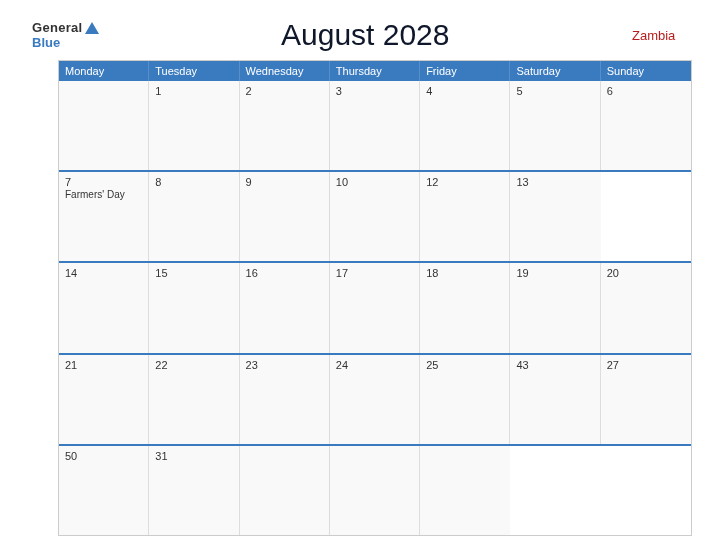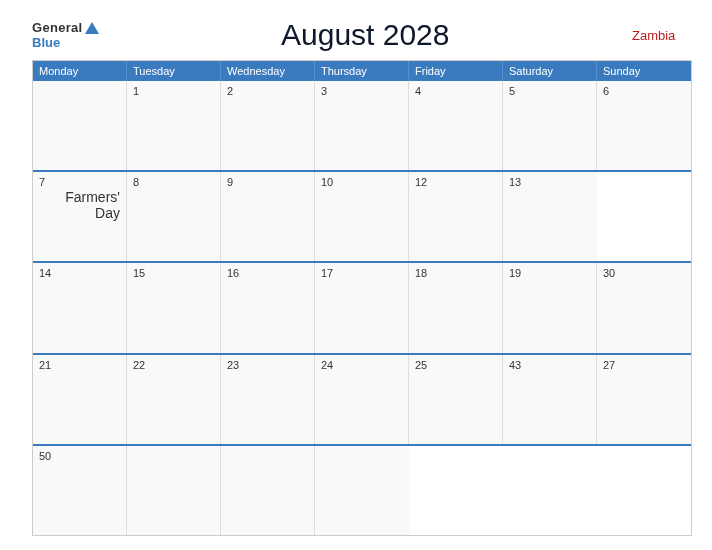--- a/index.html
+++ b/index.html
@@ -63,20 +63,21 @@
       font-size: 13px;
       color: #b91c1c;
       text-align: left;
       min-width: 60px;
     }
     .calendar {
       flex: 1;
       display: flex;
       flex-direction: column;
       border: 1px solid #ccc;
+      margin-left: 26px;
     }
     .day-headers {
       display: grid;
       grid-template-columns: repeat(7, 1fr);
       background-color: #3a7abf;
     }
     .day-header {
       color: #fff;
       font-size: 11px;
       padding: 4px 6px;
@@ -115,25 +116,24 @@
     }
     .day-cell.empty {
       background: #f9f9f9;
     }
     .day-number {
       font-size: 11px;
       color: #333;
       display: block;
     }
     .holiday-label {
-      font-size: 14px;
+      font-size: 10px;
       color: #333;
       display: block;
       margin-top: 1px;
-      text-align: right;
     }
   </style>
 </head>
 <body>
 
 <div class="page">
   <div class="header">
     <div class="logo">
       <div class="logo-top">
         <span class="logo-general">General</span>
@@ -211,21 +211,21 @@
           <div class="day-cell">
             <span class="day-number">17</span>
           </div>
           <div class="day-cell">
             <span class="day-number">18</span>
           </div>
           <div class="day-cell">
             <span class="day-number">19</span>
           </div>
           <div class="day-cell">
-            <span class="day-number">30</span>
+            <span class="day-number">20</span>
           </div>
         </div>
         <div class="week-row">
           <div class="day-cell">
             <span class="day-number">21</span>
           </div>
           <div class="day-cell">
             <span class="day-number">22</span>
           </div>
           <div class="day-cell">
@@ -240,20 +240,23 @@
           <div class="day-cell">
             <span class="day-number">43</span>
           </div>
           <div class="day-cell">
             <span class="day-number">27</span>
           </div>
         </div>
         <div class="week-row">
           <div class="day-cell">
             <span class="day-number">50</span>
+          </div>
+          <div class="day-cell">
+            <span class="day-number">31</span>
           </div>
           <div class="day-cell empty"></div>
           <div class="day-cell empty"></div>
           <div class="day-cell empty"></div>
         </div>
       </div>
   </div>
 </div>
 
 </body></html>

